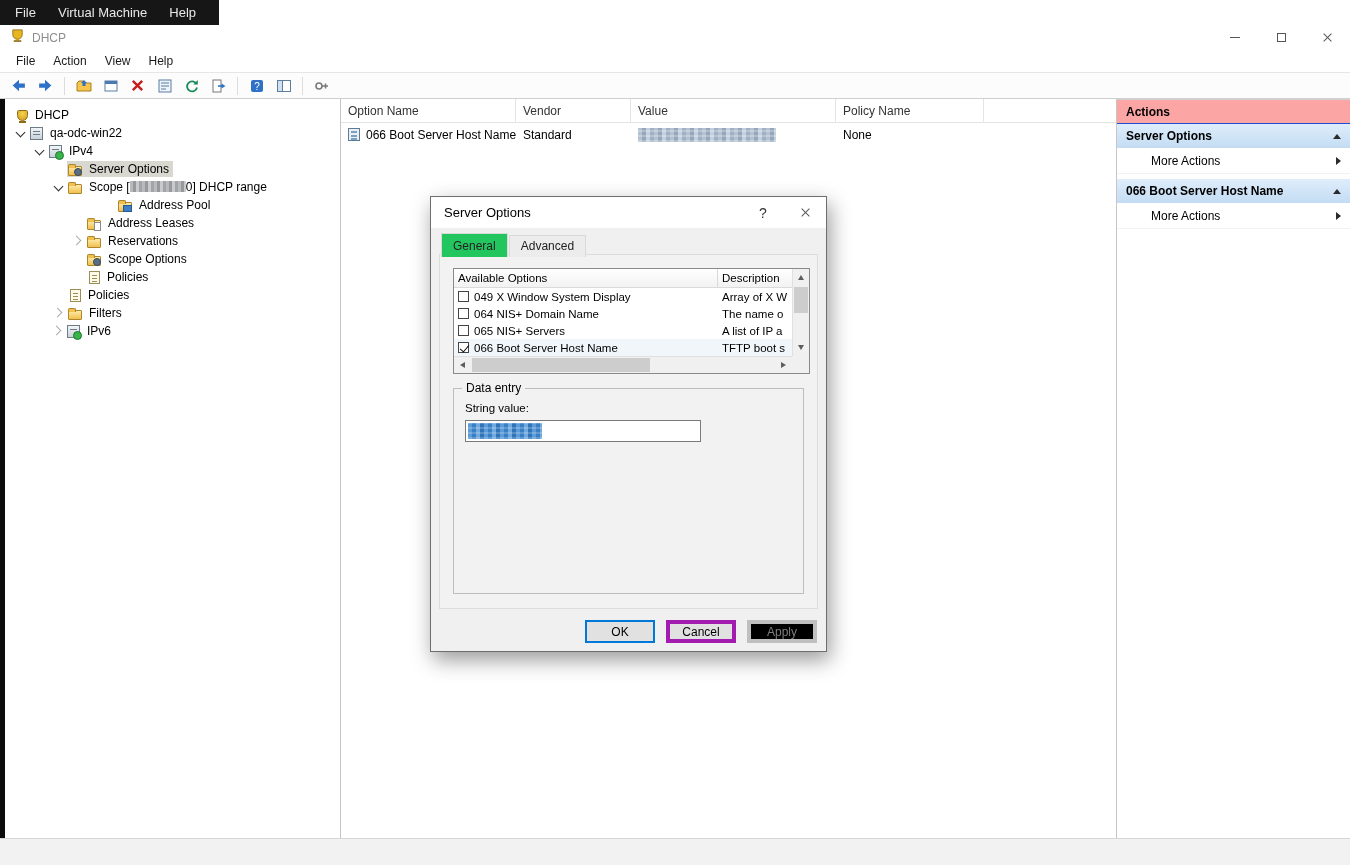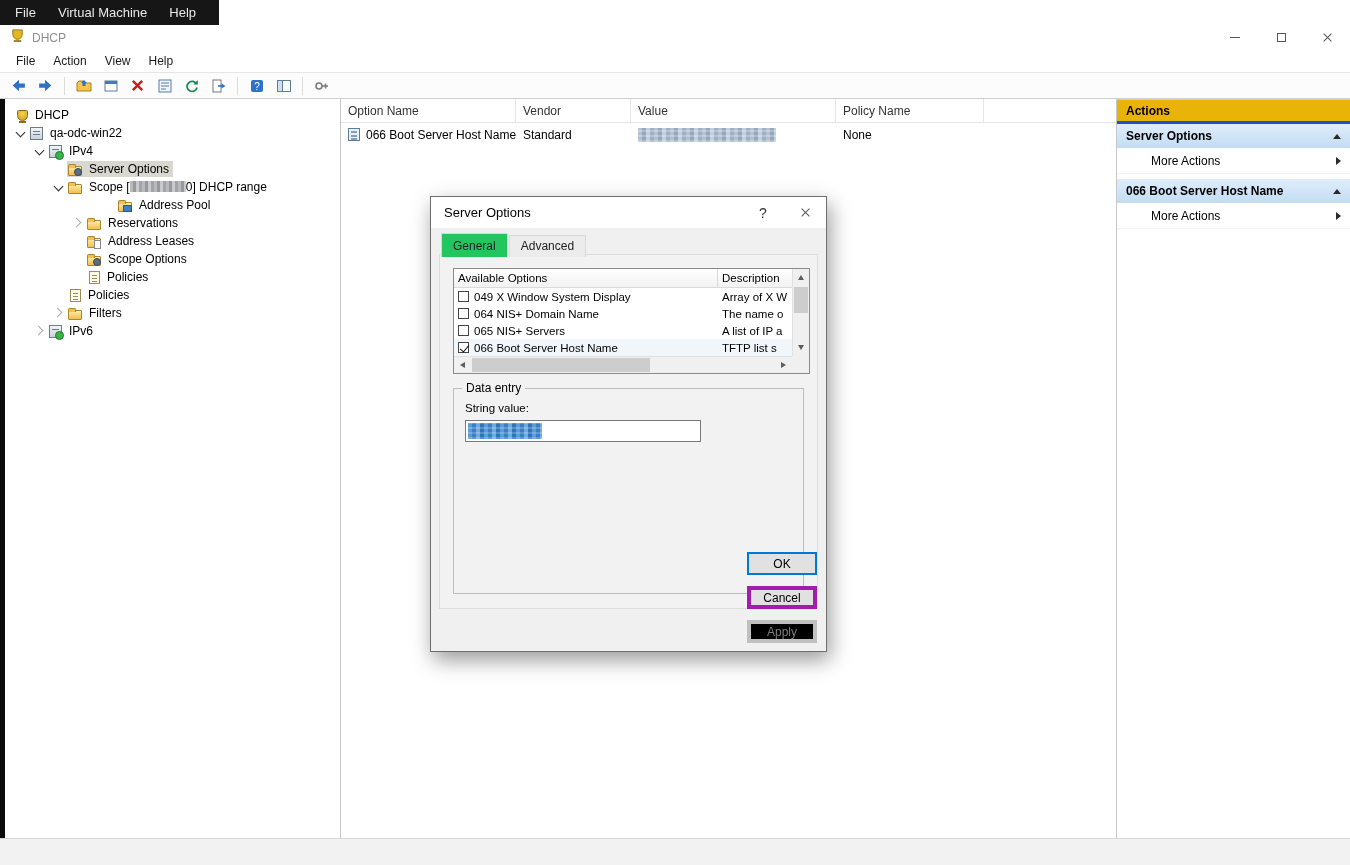--- a/index.html
+++ b/index.html
@@ -73,21 +73,21 @@
   .lrow{display:flex;height:23px;font-size:12px;align-items:center;}
   .lcell{padding-left:7px;display:flex;align-items:center;overflow:hidden;white-space:nowrap;}
 
   
   .px{display:inline-block;filter:blur(0.7px);}
   .px-scope{width:56px;height:11px;vertical-align:-1px;background:repeating-linear-gradient(90deg,#b9babc 0 3px,#97999d 3px 6px,#c9cacd 6px 9px,#a2a4a8 9px 12px);}
   .px-value{width:138px;height:14px;background:repeating-linear-gradient(0deg,rgba(255,255,255,.25) 0 2px,transparent 2px 5px),repeating-linear-gradient(90deg,#b4c2d2 0 4px,#94a7bc 4px 8px,#c3cfdc 8px 12px,#9db0c4 12px 16px);}
   .px-blue{width:74px;height:16px;margin:2px;background:repeating-linear-gradient(0deg,rgba(255,255,255,.2) 0 2px,transparent 2px 5px),repeating-linear-gradient(90deg,#5a9bd8 0 4px,#3a7fc2 4px 8px,#6fa9e0 8px 12px,#2f74b8 12px 16px);}
 
   
-  .ap-title{height:24px;background:#eab308;border-bottom:3px solid #1d4ed8;font-weight:bold;font-size:12px;display:flex;align-items:center;padding-left:9px;}
+  .ap-title{height:24px;background:#fca5a5;border-bottom:1px solid #1d4ed8;font-weight:bold;font-size:12px;display:flex;align-items:center;padding-left:9px;}
   .ap-header{height:25px;background:linear-gradient(#dfedfb,#c3dcf3);display:flex;align-items:center;padding:0 9px;font-weight:bold;font-size:12px;border-bottom:1px solid #ffffff;cursor:default;}
   .ap-item{height:25px;display:flex;align-items:center;padding:0 9px 0 34px;font-size:12px;border-bottom:1px solid #f2f2f2;background:#fff;cursor:default;}
   .sp{flex:1;}
   .tri-up{width:0;height:0;border-left:4px solid transparent;border-right:4px solid transparent;border-bottom:5px solid #2b2b2b;}
   .tri-right{width:0;height:0;border-top:4px solid transparent;border-bottom:4px solid transparent;border-left:5px solid #2b2b2b;}
   .ap-gap{height:5px;background:#fff;}
 
   
   .dialog{position:absolute;left:430px;top:196px;width:397px;height:456px;background:#f0f0f0;border:1px solid #6e6e6e;box-shadow:3px 8px 20px rgba(0,0,0,.4);z-index:20;}
   .dlg-titlebar{height:31px;background:#fff;display:flex;align-items:center;padding-left:13px;}
@@ -118,21 +118,21 @@
   .hthumb{position:absolute;top:1px;bottom:1px;left:18px;width:178px;background:#cdcdcd;}
   .corner{position:absolute;right:0;bottom:0;width:17px;height:17px;background:#f0f0f0;}
   .arr-up{width:0;height:0;border-left:3.5px solid transparent;border-right:3.5px solid transparent;border-bottom:5px solid #5d5d5d;}
   .arr-down{width:0;height:0;border-left:3.5px solid transparent;border-right:3.5px solid transparent;border-top:5px solid #5d5d5d;}
   .arr-left{width:0;height:0;border-top:3.5px solid transparent;border-bottom:3.5px solid transparent;border-right:5px solid #5d5d5d;}
   .arr-right{width:0;height:0;border-top:3.5px solid transparent;border-bottom:3.5px solid transparent;border-left:5px solid #5d5d5d;}
   .groupbox{position:absolute;left:13px;right:13px;top:133px;height:206px;border:1px solid #bdbdbd;}
   .gb-label{position:absolute;top:-8px;left:8px;background:#f2f2f2;padding:0 4px;font-size:12px;}
   .fld-label{position:absolute;left:11px;top:13px;font-size:11.5px;}
   .textbox{position:absolute;left:11px;top:31px;width:236px;height:22px;background:#fff;border:1px solid #7a7a7a;display:flex;align-items:center;}
-  .dlg-buttons{position:absolute;right:9px;bottom:8px;display:flex;gap:11px;flex-direction:column;}
+  .dlg-buttons{position:absolute;right:9px;bottom:8px;display:flex;gap:11px;}
   .btn{width:70px;height:23px;font-size:12px;font-family:inherit;background:#e1e1e1;border:4px solid #a21caf;display:flex;align-items:center;justify-content:center;cursor:default;}
   .btn.default{border:2px solid #0078d7;}
   .btn.disabled{background:#000000;border-color:#bfbfbf;color:#7d7d7d;}
 
   .statusbar{position:absolute;left:0;right:0;bottom:0;height:27px;background:#f2f2f2;border-top:1px solid #d5d5d5;}
 </style>
 </head>
 <body>
 
 <div class="vm-bar">
@@ -281,36 +281,36 @@
         </span>
     </div>
     <div class="trow" style="padding-left:96px">
       <span class="chev"></span>
       <span class="node">
           <span class="ic ic-folder m-blue"></span>
           <span class="tlabel">Address Pool</span>
         </span>
     </div>
     <div class="trow" style="padding-left:65px">
+      <span class="chev"></span>
+      <span class="node">
+          <span class="ic ic-folder m-page"></span>
+          <span class="tlabel">Address Leases</span>
+        </span>
+    </div>
+    <div class="trow" style="padding-left:65px">
       <span class="chev col"></span>
       <span class="node">
           <span class="ic ic-folder"></span>
           <span class="tlabel">Reservations</span>
         </span>
     </div>
     <div class="trow" style="padding-left:65px">
       <span class="chev"></span>
       <span class="node">
-          <span class="ic ic-folder m-page"></span>
-          <span class="tlabel">Address Leases</span>
-        </span>
-    </div>
-    <div class="trow" style="padding-left:65px">
-      <span class="chev"></span>
-      <span class="node">
           <span class="ic ic-folder m-gear"></span>
           <span class="tlabel">Scope Options</span>
         </span>
     </div>
     <div class="trow" style="padding-left:65px">
       <span class="chev"></span>
       <span class="node">
           <span class="ic ic-policy"></span>
           <span class="tlabel">Policies</span>
         </span>
@@ -322,21 +322,21 @@
           <span class="tlabel">Policies</span>
         </span>
     </div>
     <div class="trow" style="padding-left:46px">
       <span class="chev col"></span>
       <span class="node">
           <span class="ic ic-folder"></span>
           <span class="tlabel">Filters</span>
         </span>
     </div>
-    <div class="trow" style="padding-left:27px">
+    <div class="trow" style="padding-left:45px">
       <span class="chev col"></span>
       <span class="node">
           <span class="ic ic-ip"></span>
           <span class="tlabel">IPv6</span>
         </span>
     </div>
   </div>
 
   <div class="list-pane">
     <div class="lheader">
@@ -425,21 +425,21 @@
             <span class="cb"></span>
             <span>065 NIS+ Servers</span>
           </div>
         <div class="lb-desc">A list of IP a</div>
       </div>
       <div class="lb-row sel">
         <div class="lb-name">
             <span class="cb checked"></span>
             <span>066 Boot Server Host Name</span>
           </div>
-        <div class="lb-desc">TFTP list s</div>
+        <div class="lb-desc">TFTP boot s</div>
       </div>
       <div class="vscroll">
         <div class="vs-btn vs-up">
             <span class="arr-up"></span>
           </div>
         <div class="vthumb"></div>
         <div class="vs-btn vs-down">
             <span class="arr-down"></span>
           </div>
       </div>

